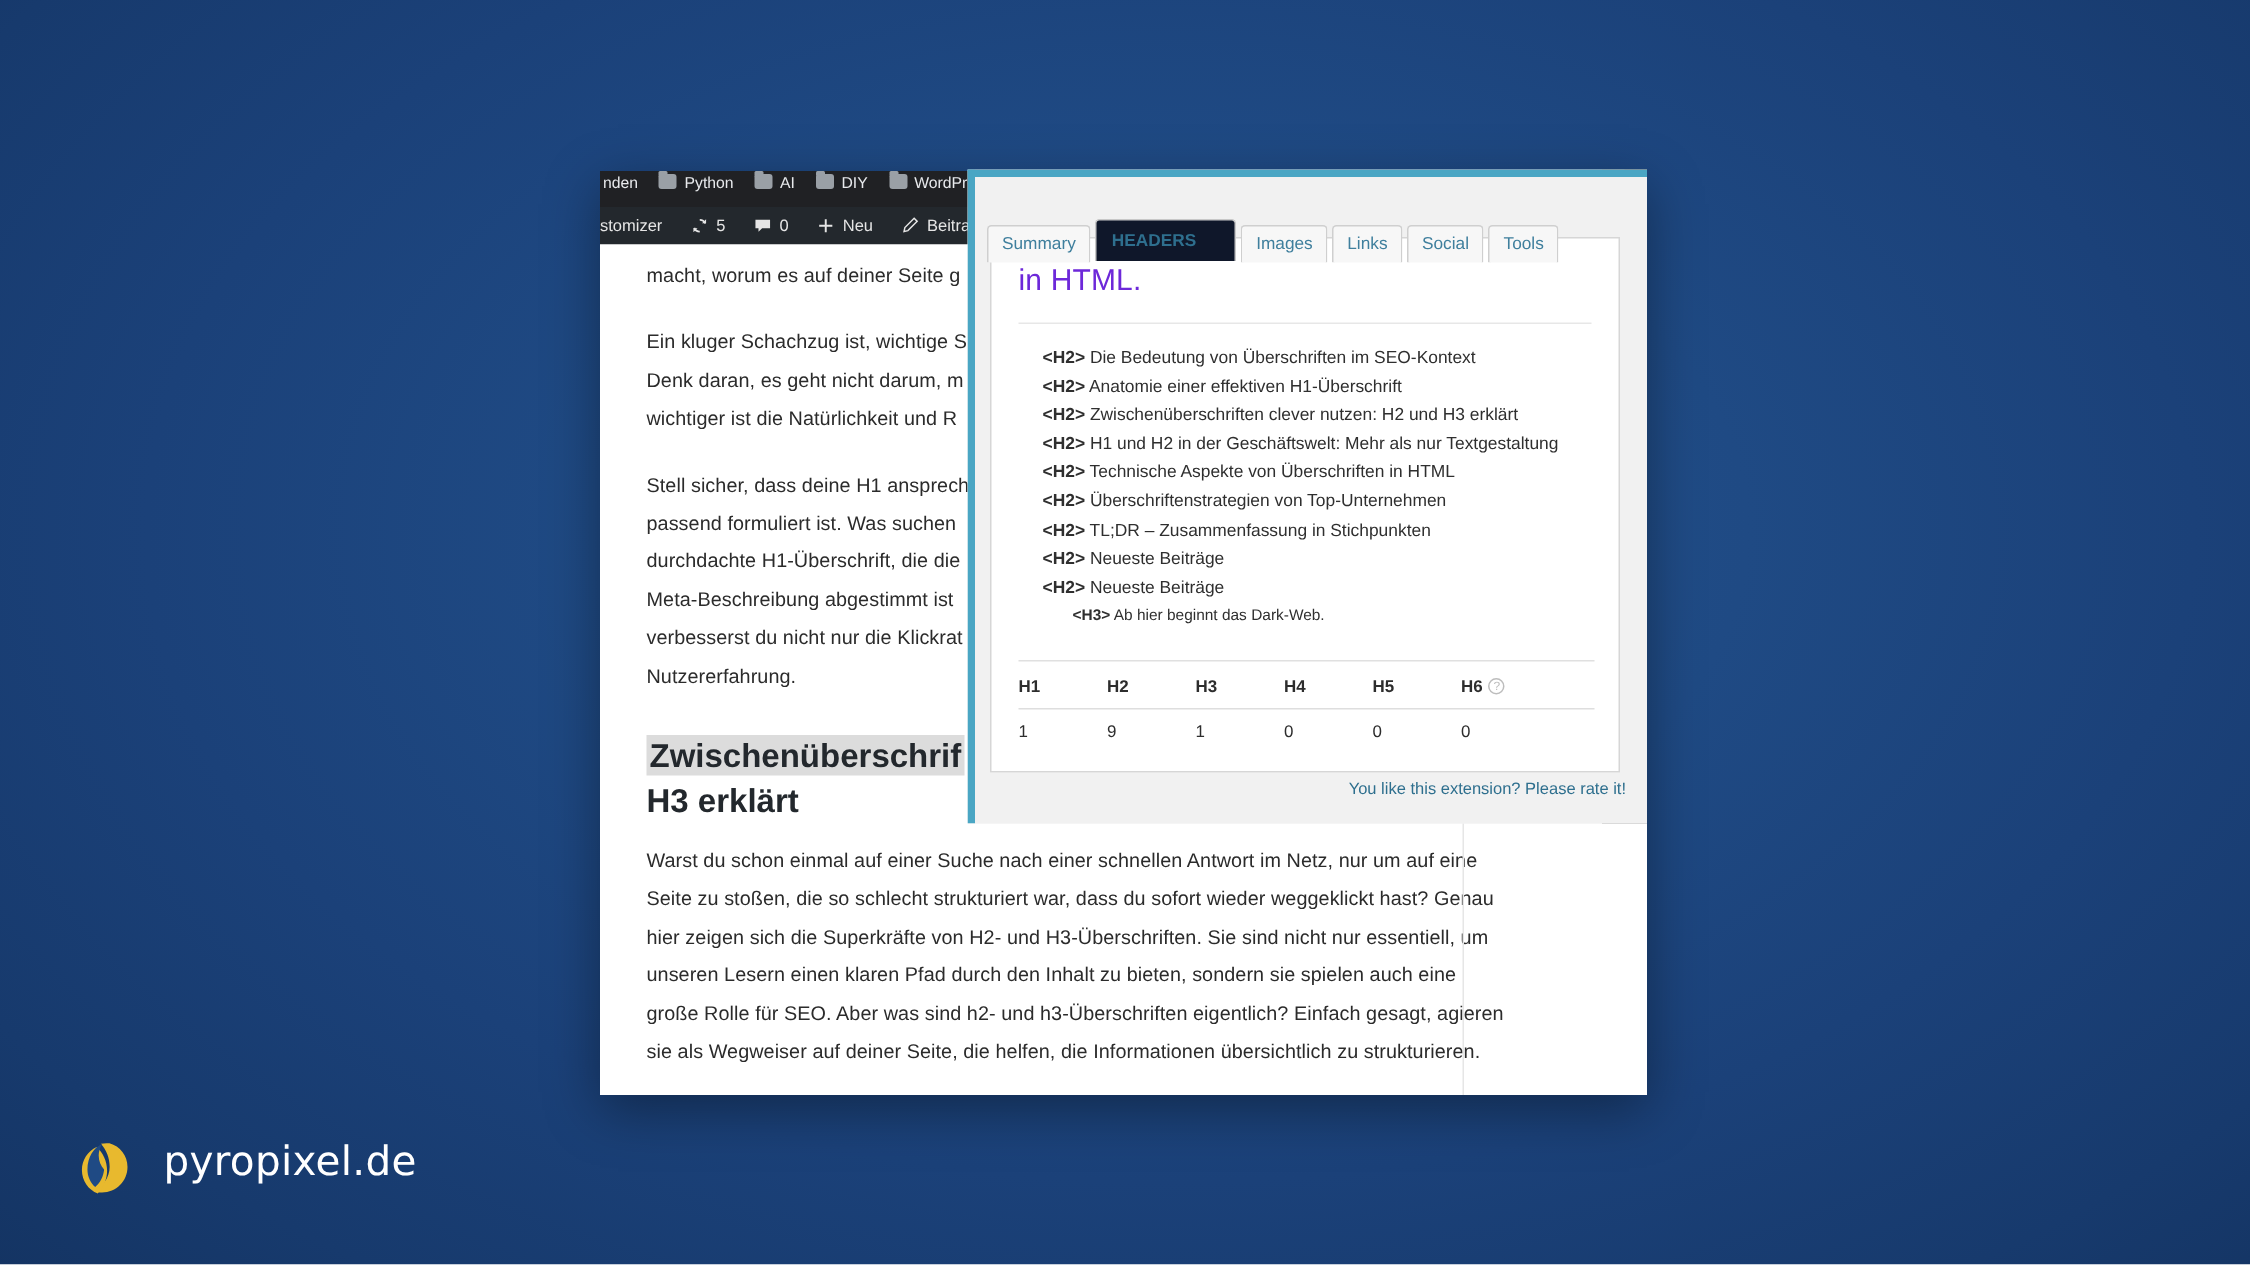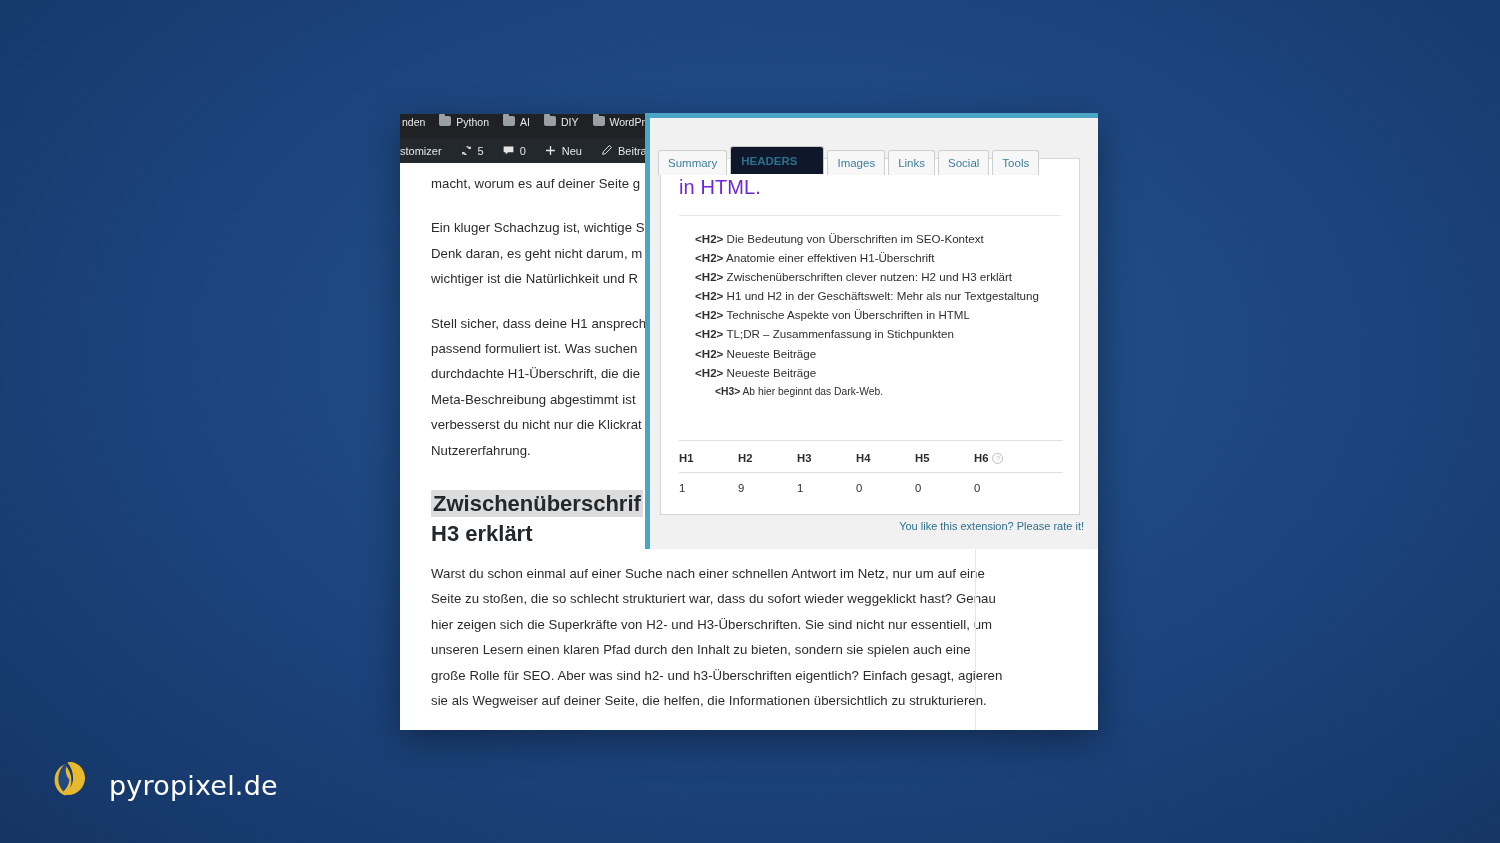--- a/index.html
+++ b/index.html
@@ -282,21 +282,21 @@
     left: 1083px; top: 113px;
     width: 15px; height: 34px;
     background: #1c1c1c;
   }
 
   
   #logo {
     position: absolute;
     left: 50px; bottom: 42px;
     display: flex;
-    align-items: flex-end;
+    align-items: flex-start;
     gap: 17px;
   }
   .logo-mark { width: 42px; height: 42px; }
   .logo-text {
     color: #ffffff;
     font-size: 27px;
     letter-spacing: 0.2px;
     font-family: "DejaVu Sans", sans-serif;
   }
 </style>
@@ -415,20 +415,21 @@
       <div class="card">
         <div class="card-title">in HTML.</div>
         <div class="card-rule"></div>
 
         <div class="headings-list">
           <div class="hrow lvl-2"><span class="lvl">&lt;H2&gt;</span> <span>Die Bedeutung von Überschriften im SEO-Kontext</span></div>
           <div class="hrow lvl-2"><span class="lvl">&lt;H2&gt;</span> <span>Anatomie einer effektiven H1-Überschrift</span></div>
           <div class="hrow lvl-2"><span class="lvl">&lt;H2&gt;</span> <span>Zwischenüberschriften clever nutzen: H2 und H3 erklärt</span></div>
           <div class="hrow lvl-2"><span class="lvl">&lt;H2&gt;</span> <span>H1 und H2 in der Geschäftswelt: Mehr als nur Textgestaltung</span></div>
           <div class="hrow lvl-2"><span class="lvl">&lt;H2&gt;</span> <span>Technische Aspekte von Überschriften in HTML</span></div>
+          <div class="hrow lvl-2"><span class="lvl">&lt;H2&gt;</span> <span>Überschriftenstrategien von Top-Unternehmen</span></div>
           <div class="hrow lvl-2"><span class="lvl">&lt;H2&gt;</span> <span>TL;DR – Zusammenfassung in Stichpunkten</span></div>
           <div class="hrow lvl-2"><span class="lvl">&lt;H2&gt;</span> <span>Neueste Beiträge</span></div>
           <div class="hrow lvl-2"><span class="lvl">&lt;H2&gt;</span> <span>Neueste Beiträge</span></div>
           <div class="hrow lvl-3"><span class="lvl">&lt;H3&gt;</span> <span>Ab hier beginnt das Dark-Web.</span></div>
         </div>
 
         <div class="count-table">
           <div class="ct-rule-top"></div>
           <div class="ct-row ct-head">
             <div class="ct-cell">H1</div>

